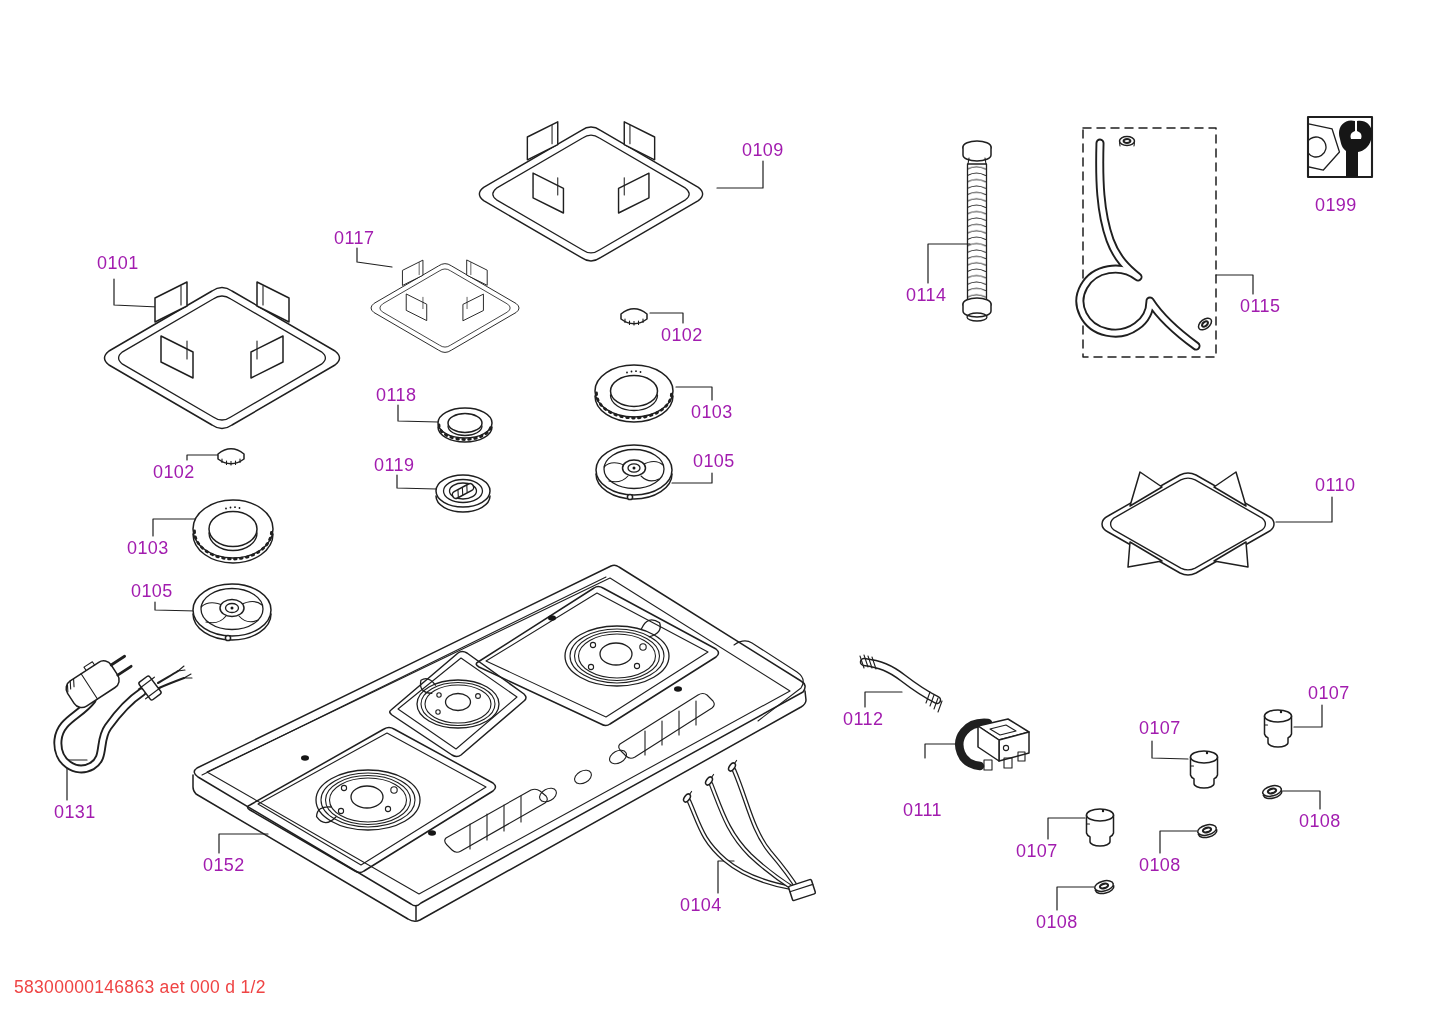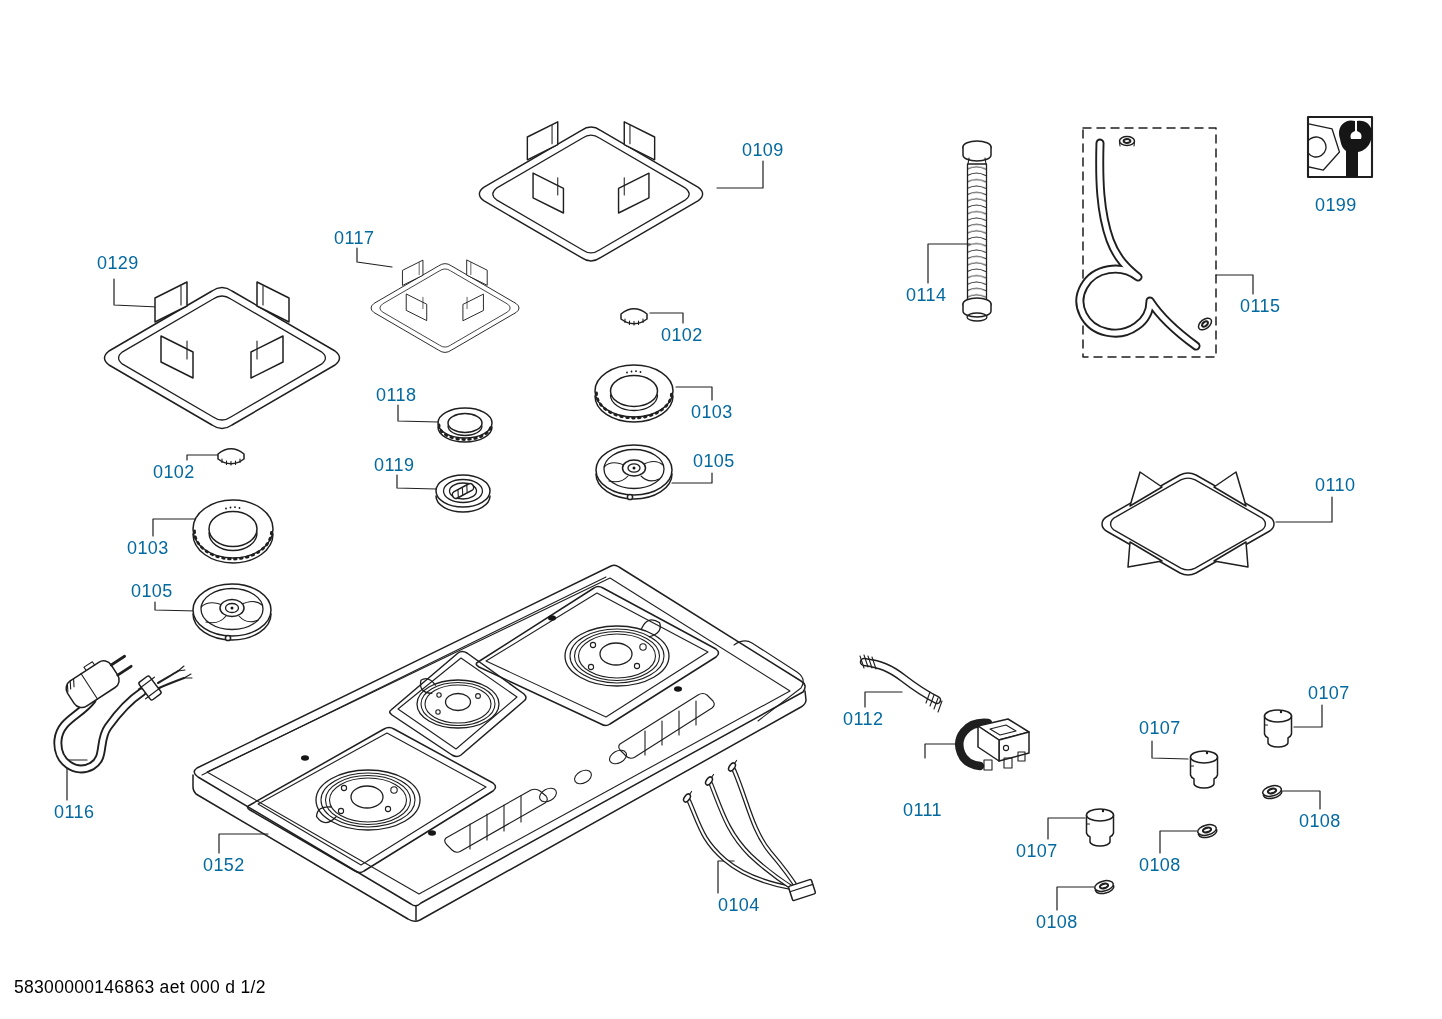--- a/index.html
+++ b/index.html
@@ -1,21 +1,21 @@
 <!DOCTYPE html>
 <html><head>
 <meta charset="utf-8">
 <style>
   html,body{margin:0;padding:0;background:#fff;}
   .canvas{position:relative;width:1442px;height:1019px;background:#ffffff;
           font-family:"Liberation Sans",sans-serif;overflow:hidden;}
   .canvas svg{position:absolute;left:0;top:0;}
-  .callout{position:absolute;font-size:18px;color:#0369a1;white-space:nowrap;
+  .callout{position:absolute;font-size:18px;color:#a21caf;white-space:nowrap;
            letter-spacing:.4px;}
-  .footer{position:absolute;left:14px;top:977px;font-size:17.5px;color:#000000;
+  .footer{position:absolute;left:14px;top:977px;font-size:17.5px;color:#ef4444;
           letter-spacing:.3px;}
   
   svg *{stroke:#1f1f1f;stroke-width:1.5;fill:none;stroke-linejoin:round;stroke-linecap:round;}
   svg .fw{fill:#ffffff;}
   svg .fb{fill:#161616;stroke:none;}
   svg .thin{stroke-width:1.1;}
   svg .med{stroke-width:1.3;}
   svg .tube{stroke-width:9;}
   svg .tubein{stroke:#ffffff;stroke-width:5.2;}
   svg .wire{stroke-width:4.6;}
@@ -405,38 +405,38 @@
         <path d="M -9.5,0 A 9.5,5 0 0 0 9.5,0" transform="translate(0,2.2)"></path>
   <ellipse class="sw2" rx="4.2" ry="2.2"></ellipse>
 </g>
 <g transform="translate(1272,791) rotate(-14)">
   <ellipse class="fw" rx="9.5" ry="5"></ellipse>
         <path d="M -9.5,0 A 9.5,5 0 0 0 9.5,0" transform="translate(0,2.2)"></path>
   <ellipse class="sw2" rx="4.2" ry="2.2"></ellipse>
 </g>
 </svg>
 
-<div class="callout" style="left:97px;top:253px">0129</div>
+<div class="callout" style="left:97px;top:253px">0101</div>
 <div class="callout" style="left:334px;top:228px">0117</div>
 <div class="callout" style="left:742px;top:140px">0109</div>
 <div class="callout" style="left:661px;top:325px">0102</div>
 <div class="callout" style="left:691px;top:402px">0103</div>
 <div class="callout" style="left:693px;top:451px">0105</div>
 <div class="callout" style="left:153px;top:462px">0102</div>
 <div class="callout" style="left:127px;top:538px">0103</div>
 <div class="callout" style="left:131px;top:581px">0105</div>
 <div class="callout" style="left:376px;top:385px">0118</div>
 <div class="callout" style="left:374px;top:455px">0119</div>
 <div class="callout" style="left:906px;top:285px">0114</div>
 <div class="callout" style="left:1240px;top:296px">0115</div>
 <div class="callout" style="left:1315px;top:195px">0199</div>
 <div class="callout" style="left:1315px;top:475px">0110</div>
 <div class="callout" style="left:203px;top:855px">0152</div>
-<div class="callout" style="left:718px;top:895px">0104</div>
-<div class="callout" style="left:54px;top:802px">0116</div>
+<div class="callout" style="left:680px;top:895px">0104</div>
+<div class="callout" style="left:54px;top:802px">0131</div>
 <div class="callout" style="left:843px;top:709px">0112</div>
 <div class="callout" style="left:903px;top:800px">0111</div>
 <div class="callout" style="left:1308px;top:683px">0107</div>
 <div class="callout" style="left:1139px;top:718px">0107</div>
 <div class="callout" style="left:1016px;top:841px">0107</div>
 <div class="callout" style="left:1299px;top:811px">0108</div>
 <div class="callout" style="left:1139px;top:855px">0108</div>
 <div class="callout" style="left:1036px;top:912px">0108</div>
 
 <div class="footer">58300000146863 aet 000 d 1/2</div>

